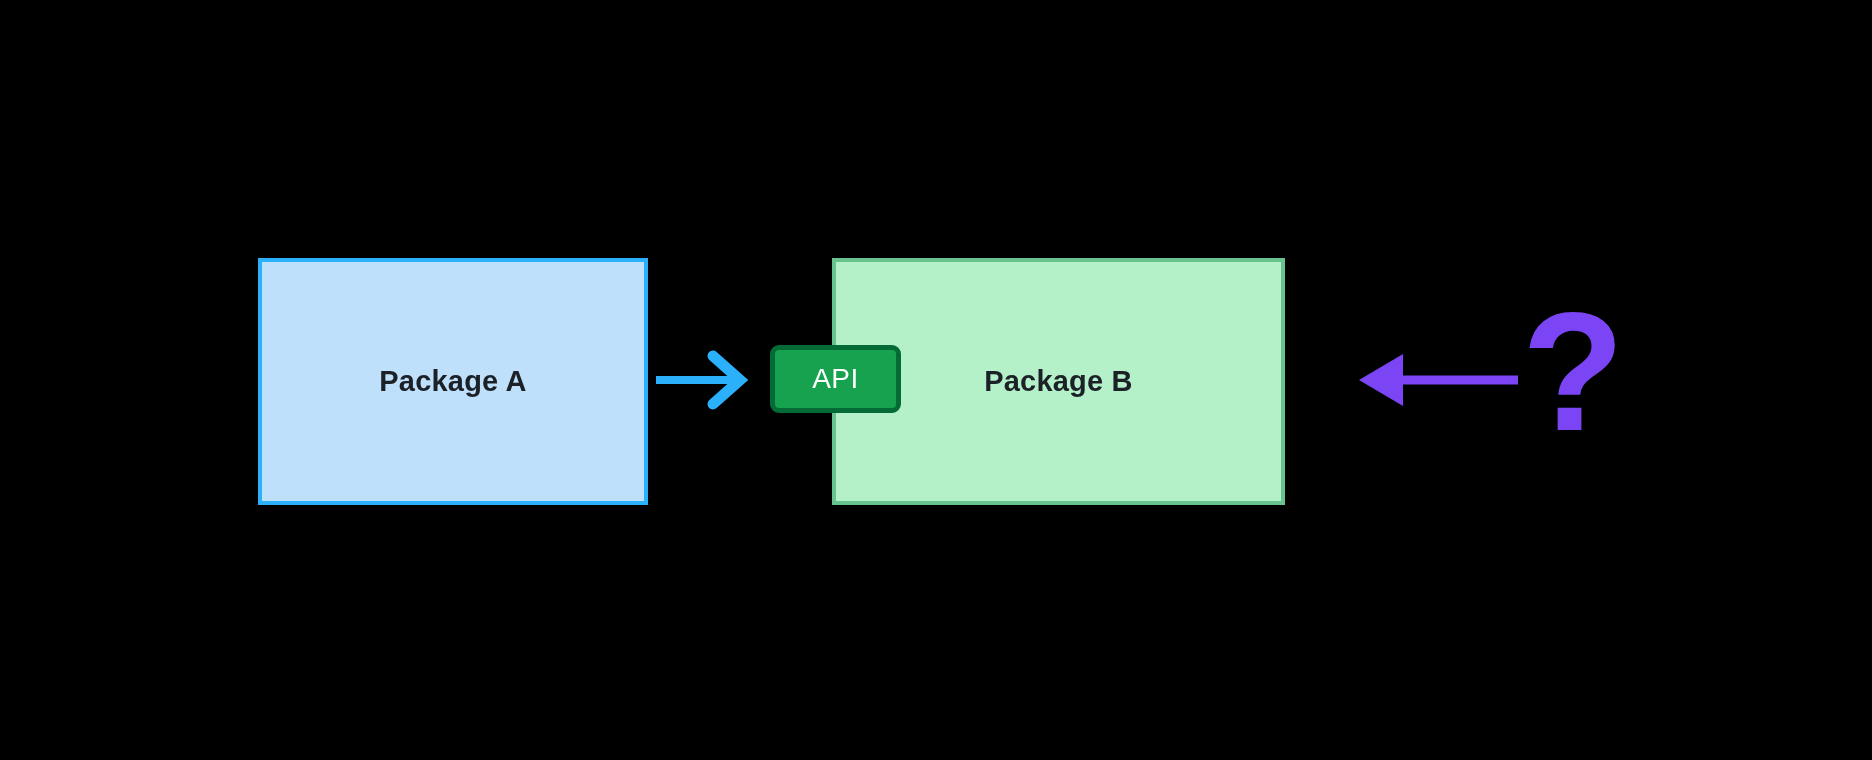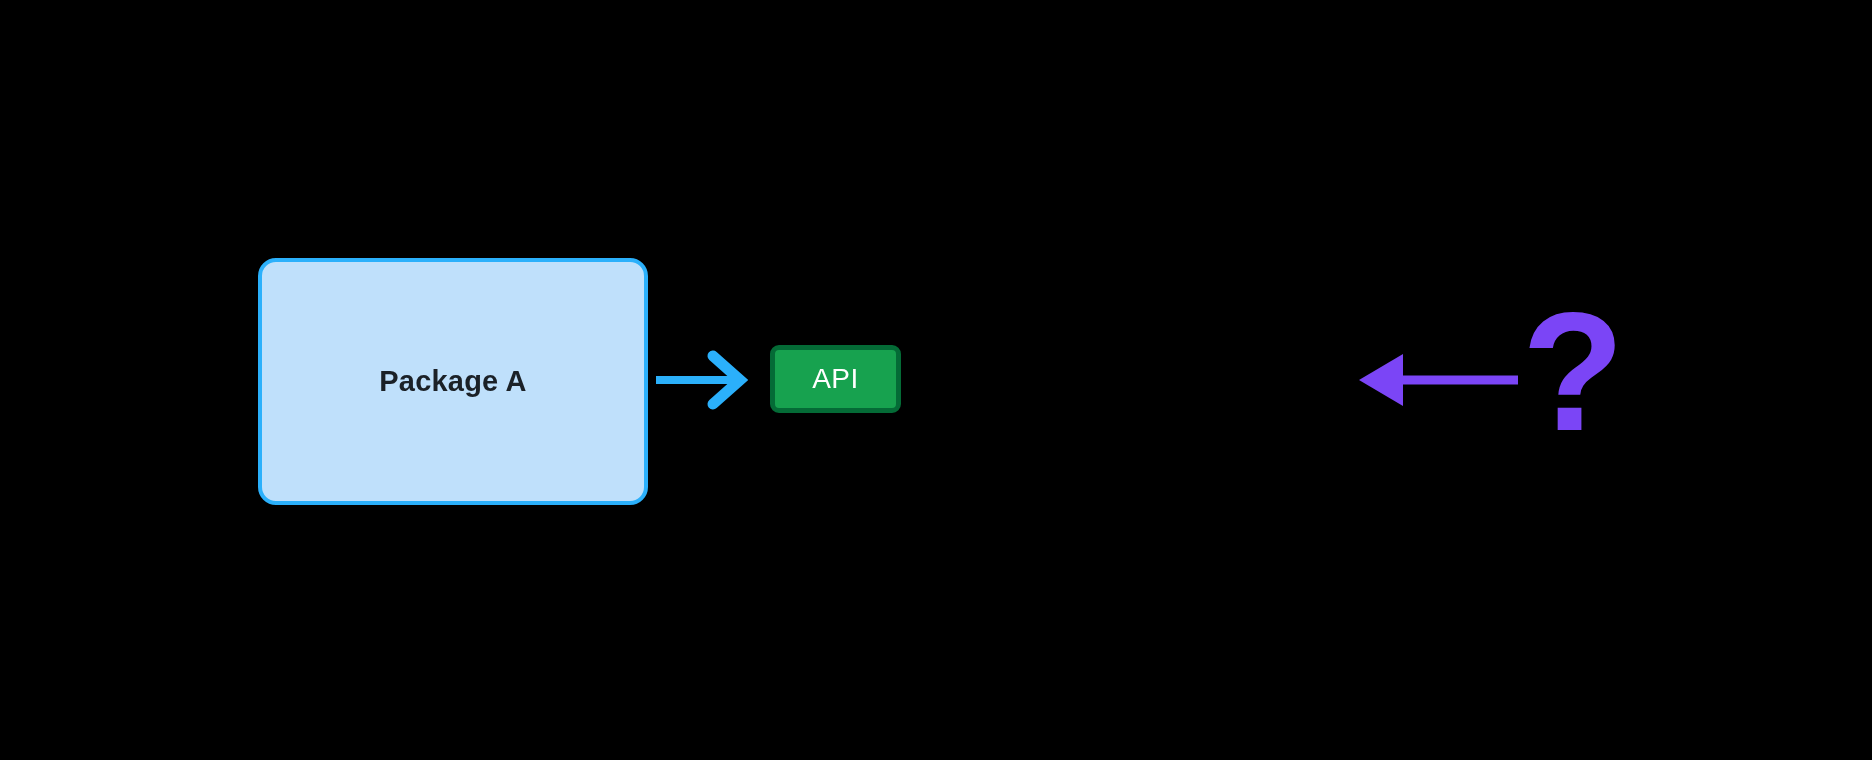--- a/index.html
+++ b/index.html
@@ -21,21 +21,21 @@
     height: 760px;
     background: #000000;
   }
 
   
   .package-box {
     position: absolute;
     box-sizing: border-box;
     border-style: solid;
     border-width: 4px;
-    border-radius: 18px;
+    border-radius: 0;
     display: flex;
     align-items: center;
     justify-content: center;
   }
   .package-label {
     font-family: "Liberation Sans", sans-serif;
     font-weight: bold;
     font-size: 29px;
     letter-spacing: 0.2px;
     color: #1b2127;
@@ -136,20 +136,23 @@
 
   <div class="package-box" id="package-a">
     <span class="package-label">Package A</span>
   </div>
 
   <svg class="arrow-svg" id="arrow-a-to-api" viewBox="0 0 110 80">
     <line x1="6" y1="40" x2="84" y2="40" stroke="#2bb0fb" stroke-width="8" stroke-linecap="butt"></line>
     <polyline points="63,16 90,40 63,64" fill="none" stroke="#2bb0fb" stroke-width="11" stroke-linecap="round" stroke-linejoin="miter"></polyline>
   </svg>
 
+  <div class="package-box" id="package-b">
+    <span class="package-label">Package B</span>
+  </div>
 
   <div class="iface-badge" id="badge-api">
     <span class="iface-label">API</span>
   </div>
 
 
   <svg class="arrow-svg" id="arrow-q-to-spi" viewBox="0 0 170 80">
     <line x1="44" y1="40" x2="163" y2="40" stroke="#7b45f6" stroke-width="9" stroke-linecap="butt"></line>
     <polygon points="4,40 48,14 48,66" fill="#7b45f6"></polygon>
   </svg>

